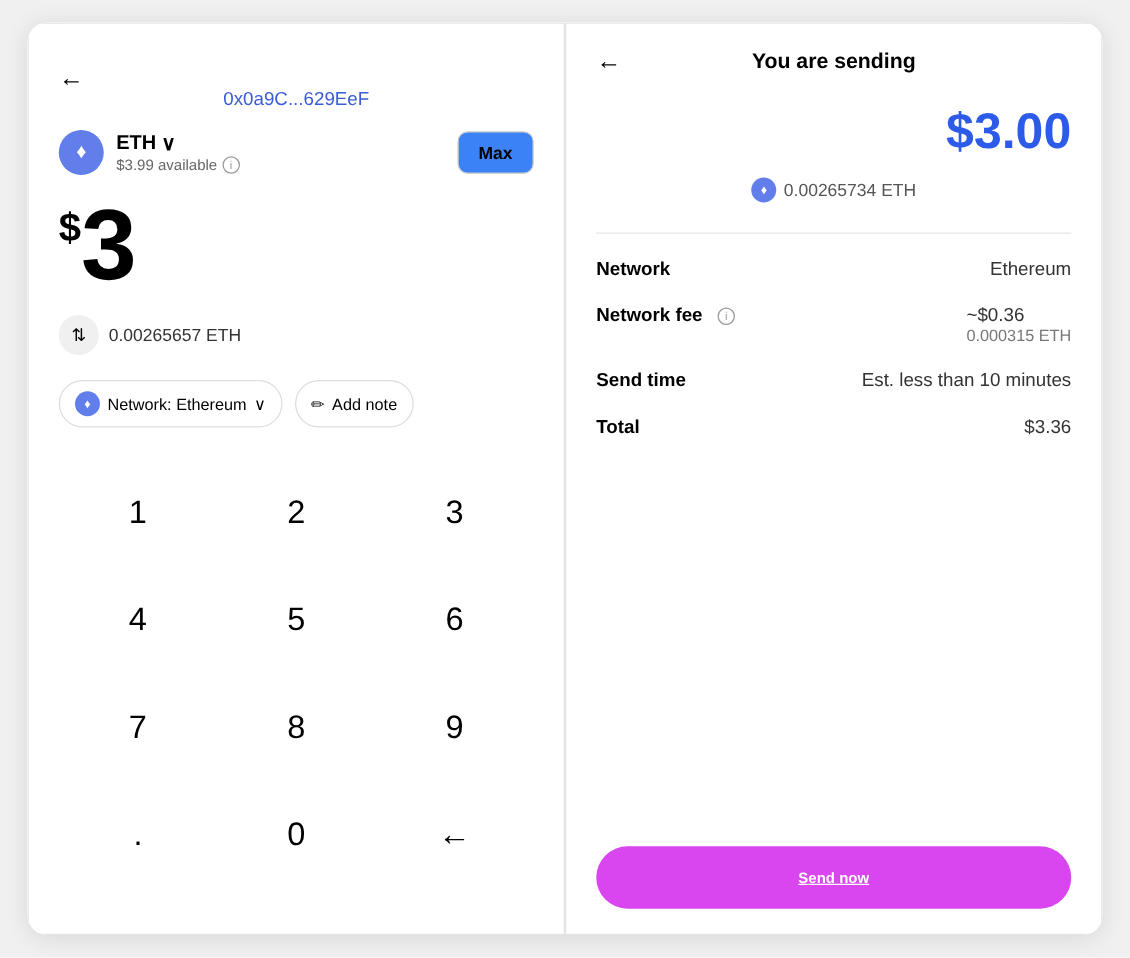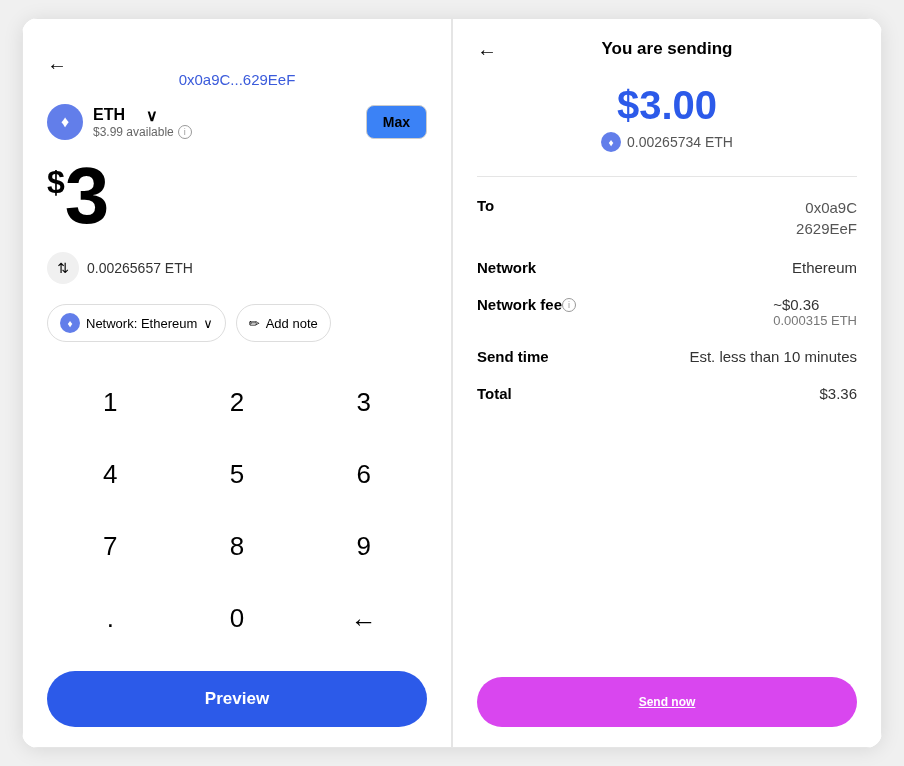--- a/index.html
+++ b/index.html
@@ -77,21 +77,21 @@
       align-items: center;
       justify-content: center;
       color: white;
       font-size: 16px;
     }
     .token-name {
       font-size: 16px;
       font-weight: 600;
       display: flex;
       align-items: center;
-      gap: 21px;
+      gap: 4px;
     }
     .token-available {
       font-size: 12px;
       color: #666;
       display: flex;
       align-items: center;
       gap: 4px;
     }
     .info-icon {
       width: 14px;
@@ -228,25 +228,25 @@
       position: absolute;
       left: 0;
       font-size: 20px;
       cursor: pointer;
     }
     .s2-title {
       font-size: 17px;
       font-weight: 600;
     }
     .sending-amount-usd {
-      text-align: center;
+      text-align: right;
       font-size: 40px;
       font-weight: 700;
       color: #2c5ae9;
-      margin-bottom: 4px;
+      margin-bottom: 14px;
     }
     .sending-amount-eth {
       display: flex;
       align-items: center;
       justify-content: center;
       gap: 6px;
       font-size: 14px;
       color: #555;
       margin-bottom: 24px;
     }
@@ -282,21 +282,21 @@
       color: #333;
     }
     .detail-value-secondary {
       font-size: 13px;
       color: #777;
       text-align: center;
     }
     .detail-label-with-icon {
       display: flex;
       align-items: center;
-      gap: 0;
+      gap: 12px;
     }
     .to-address {
       font-size: 15px;
       color: #555;
       text-align: right;
       line-height: 1.4;
     }
     .send-now-btn {
       background: #d946ef;
       color: white;
@@ -371,46 +371,38 @@
       <div class="numpad-key">5</div>
       <div class="numpad-key">6</div>
       <div class="numpad-key">7</div>
       <div class="numpad-key">8</div>
       <div class="numpad-key">9</div>
       <div class="numpad-key">.</div>
       <div class="numpad-key">0</div>
       <div class="numpad-key">←</div>
     </div>
 
-    <button class="preview-btn">Preview</button>
   </div>
 
   <div class="screen">
 
     <div class="s2-header">
       <span class="back-arrow s2-back">←</span>
       <span class="s2-title">You are sending</span>
     </div>
 
     <div class="sending-amount-usd">$3.00</div>
 
     <div class="sending-amount-eth">
       <span class="eth-icon-sm">♦</span>
       <span>0.00265734 ETH</span>
     </div>
 
     <div class="divider"></div>
 
-    <div class="detail-row">
-      <span class="detail-label">To</span>
-      <div class="to-address">
-        <div>0x0a9C</div>
-        <div>2629EeF</div>
-      </div>
-    </div>
 
     <div class="detail-row">
       <span class="detail-label">Network</span>
       <span class="detail-value">Ethereum</span>
     </div>
 
     <div class="detail-row">
       <div class="detail-label-with-icon">
         <span class="detail-label">Network fee</span>
         <span class="info-icon">i</span>

